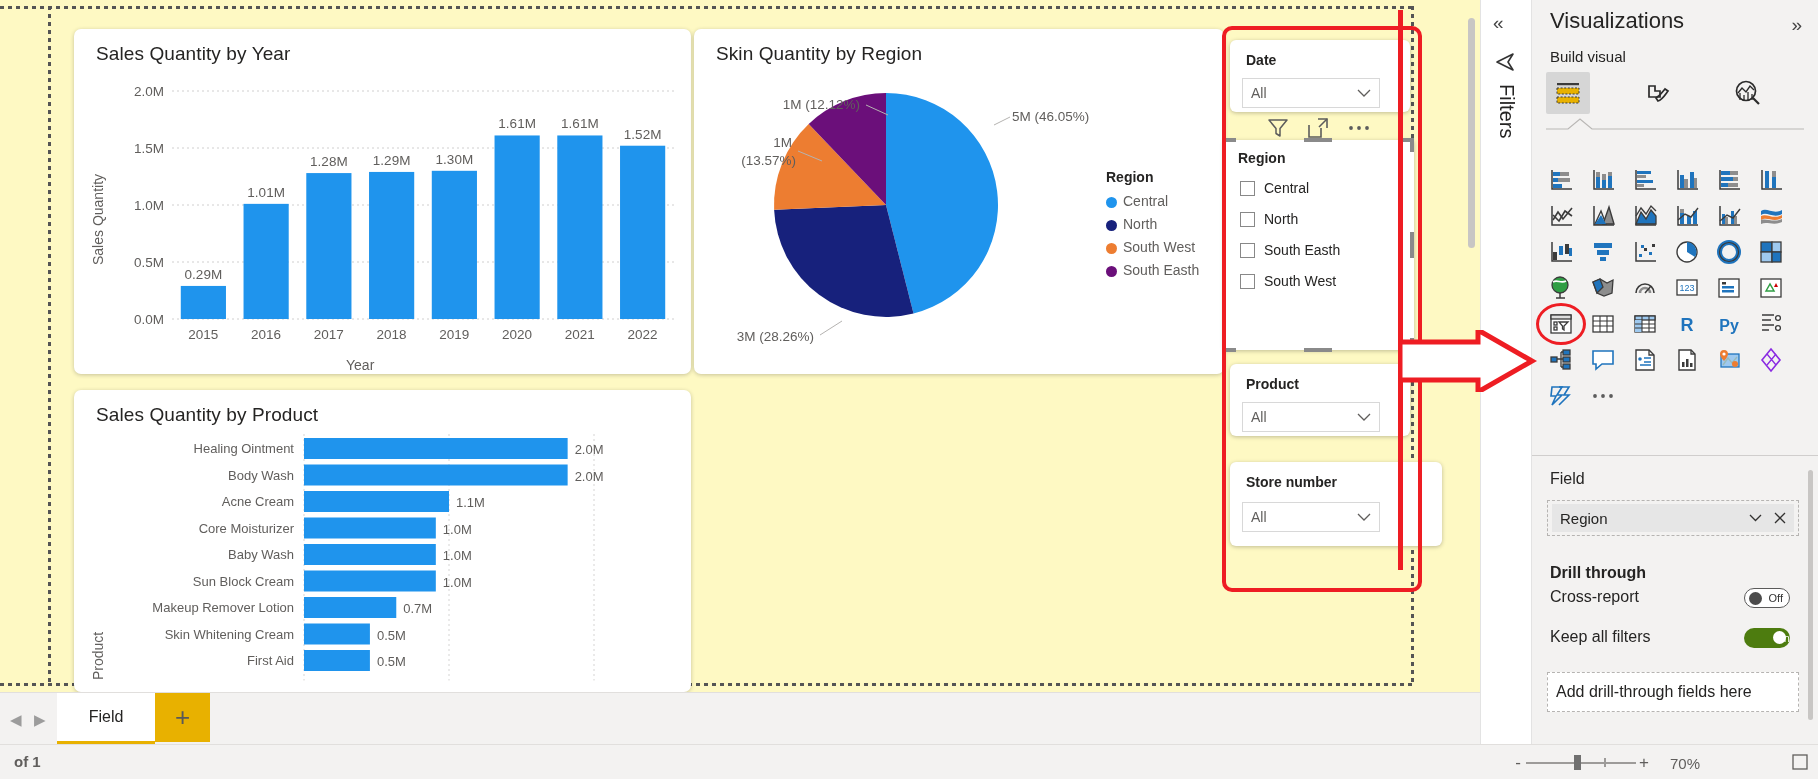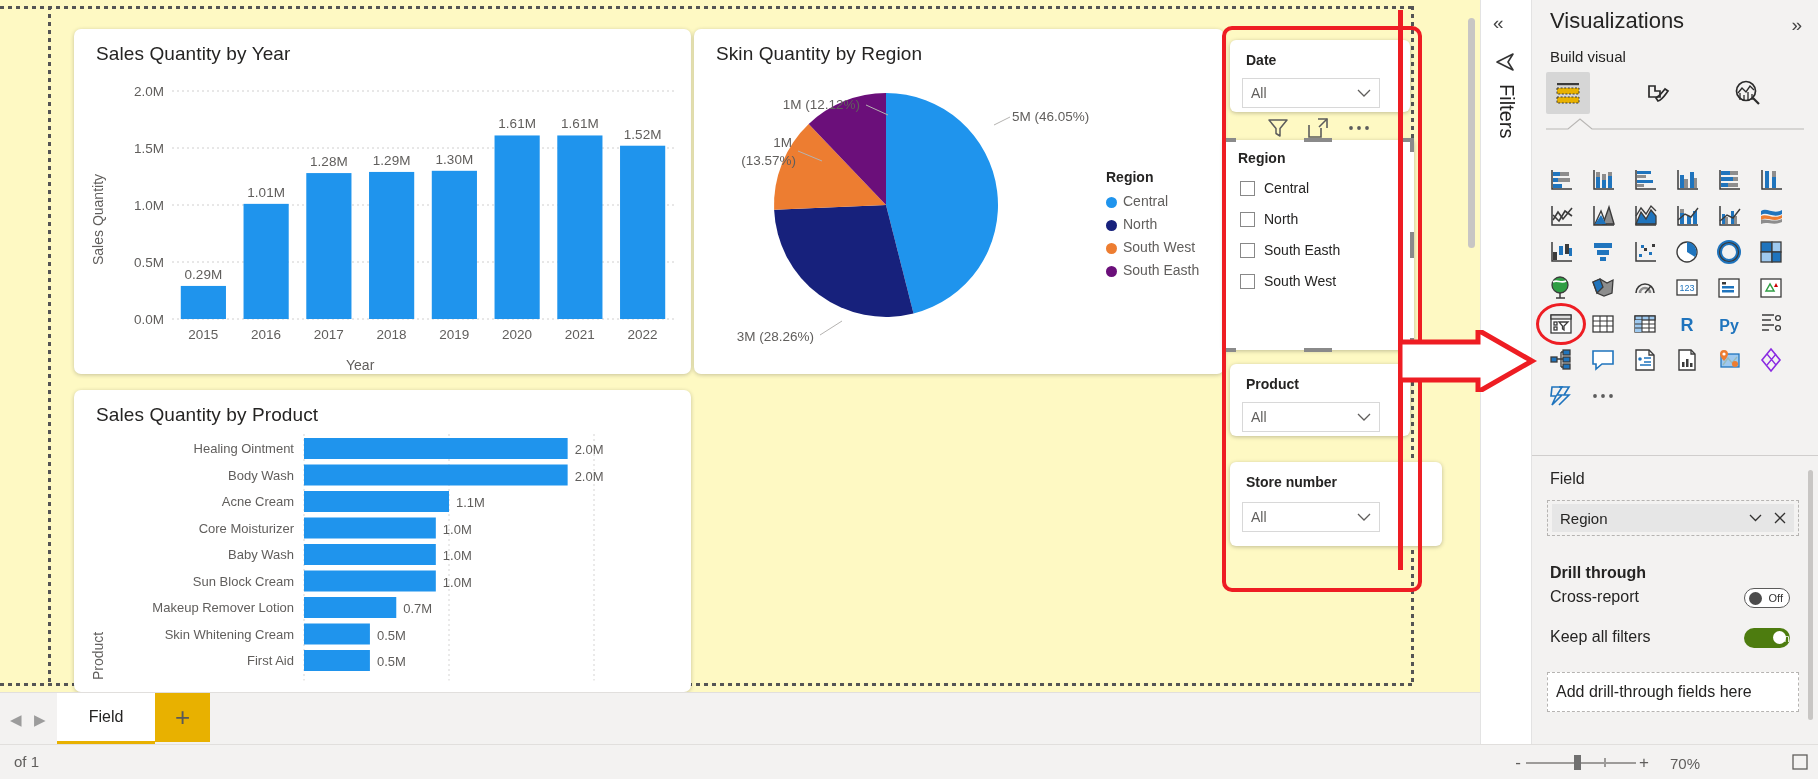--- a/index.html
+++ b/index.html
@@ -125,21 +125,21 @@
     display:flex; align-items:center; justify-content:center;
     font-size:16px; color:#252423; border-bottom:4px solid #e8b100;
   }
   #tab-add {
     position:absolute; left:155px; top:0px; width:55px; height:49px; background:#e8b100;
     display:flex; align-items:center; justify-content:center;
     font-size:26px; color:#595959; font-weight:300;
   }
   #statusbar { position:absolute; left:0; top:744px; width:1818px; height:35px;
      background:#f3f2f1; border-top:1px solid #e1dfdd; }
-  .status-text { position:absolute; font-size:15px; color:#605e5c; }
+  .status-text { position:absolute; font-size:15px; color:#605e5c;font-weight:bold; }
   #zoomctl { position:absolute; left:1510px; top:8px; display:flex; align-items:center; gap:0; }
   .zsign { font-size:17px; color:#605e5c; width:16px; text-align:center; }
   .ztrack { width:110px; height:1.5px; background:#9d9b99; position:relative; }
   .zthumb { position:absolute; left:48px; top:-7px; width:7px; height:15px; background:#707070; }
   .ztick { position:absolute; left:78px; top:-4px; width:1.5px; height:9px; background:#9d9b99; }
 </style>
 </head>
 <body>
 
 <div id="canvas">

